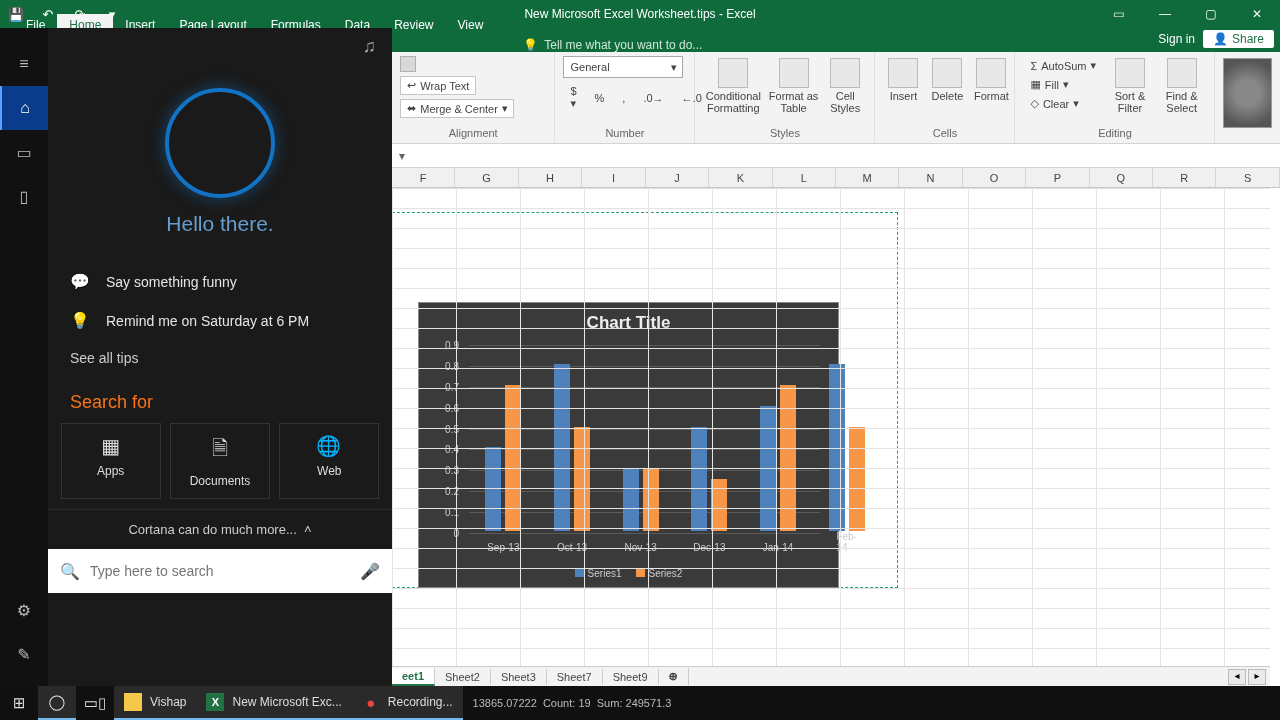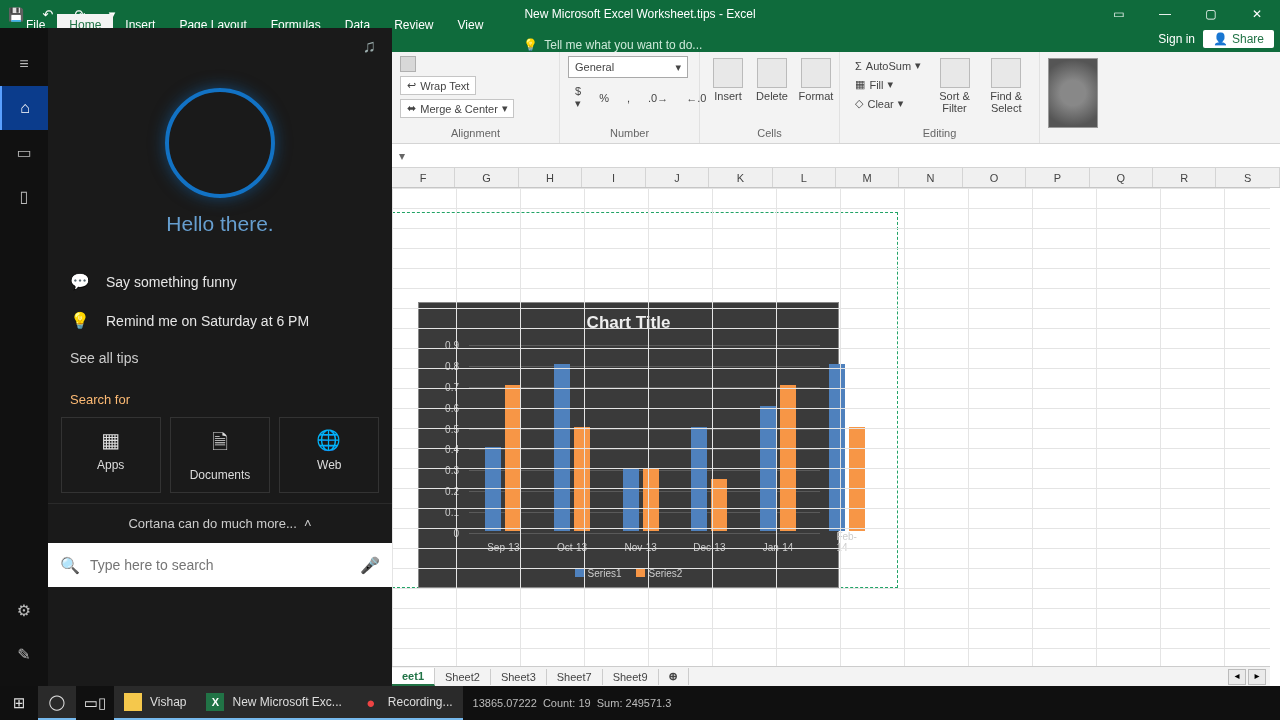--- a/index.html
+++ b/index.html
@@ -77,21 +77,21 @@
 .c-rail .ri { width:48px; height:44px; display:flex; align-items:center; justify-content:center; font-size:16px; color:#bbb; cursor:pointer; }
 .c-rail .ri.active { background:#0b3c8c; color:#fff; border-left:2px solid #5aa0ff; }
 .c-rail-bottom { margin-top:auto; margin-bottom:10px; }
 .c-main { flex:1; display:flex; flex-direction:column; position:relative; }
 .c-music { position:absolute; top:8px; right:16px; font-size:18px; color:#9aa; }
 .c-ring { width:110px; height:110px; border:4px solid #1272c4; border-radius:50%; margin:60px auto 14px; box-shadow:0 0 16px #1272c480; }
 .c-hello { text-align:center; color:#669ecf; font-size:21px; font-weight:300; margin-bottom:26px; }
 .c-tip { display:flex; align-items:center; gap:16px; padding:10px 22px; font-size:14px; cursor:pointer; }
 .c-tip .ti { width:20px; font-size:16px; color:#bbb; }
 .c-see-all { padding:10px 22px; font-size:14px; color:#ccc; cursor:pointer; }
-.c-search-for { padding:16px 22px 6px; font-size:13px; color:#fdba74; }
+.c-search-for { padding:16px 22px 6px; font-size:18px; color:#f97316; }
 .c-cats { display:flex; justify-content:space-around; padding:4px 8px 10px; }
 .c-cat { display:flex; flex-direction:column; align-items:center; gap:6px; font-size:12px; color:#ddd; width:100px; padding:10px 4px; border:1px solid #333; cursor:pointer; }
 .c-cat .ci { font-size:20px; }
 .c-more { text-align:center; padding:12px; font-size:13px; color:#ccc; border-top:1px solid #2a2a2a; cursor:pointer; }
 .c-search { height:44px; background:#fff; display:flex; align-items:center; padding:0 12px; gap:10px; }
 .c-search input { flex:1; border:none; outline:none; font-size:14px; color:#333; }
 .c-search .mic { font-size:16px; color:#666; }
 
 
 .taskbar { position:absolute; bottom:0; left:0; right:0; height:34px; background:#101010; display:flex; align-items:center; color:#ddd; font-size:12px; }
@@ -155,20 +155,37 @@
         </div>
       <div style="display:flex;gap:4px">
         <span class="small-btn">$ ▾</span>
         <span class="small-btn">%</span>
         <span class="small-btn">,</span>
         <span class="small-btn">.0→</span>
         <span class="small-btn">←.0</span>
       </div>
     </div>
     <div class="rgrp-label">Number</div>
+  </div>
+  <div class="rgrp" style="width:180px">
+    <div class="rgrp-body">
+      <div class="rbtn">
+          <div class="ic"></div>
+          <span style="width:60px;text-align:center">Conditional Formatting</span>
+        </div>
+      <div class="rbtn">
+          <div class="ic"></div>
+          <span style="width:52px;text-align:center">Format as Table</span>
+        </div>
+      <div class="rbtn">
+          <div class="ic"></div>
+          <span style="width:40px;text-align:center">Cell Styles</span>
+        </div>
+    </div>
+    <div class="rgrp-label">Styles</div>
   </div>
   <div class="rgrp" style="width:140px">
     <div class="rgrp-body">
       <div class="rbtn">
           <div class="ic"></div>
           <span>Insert</span>
         </div>
       <div class="rbtn">
           <div class="ic"></div>
           <span>Delete</span>

